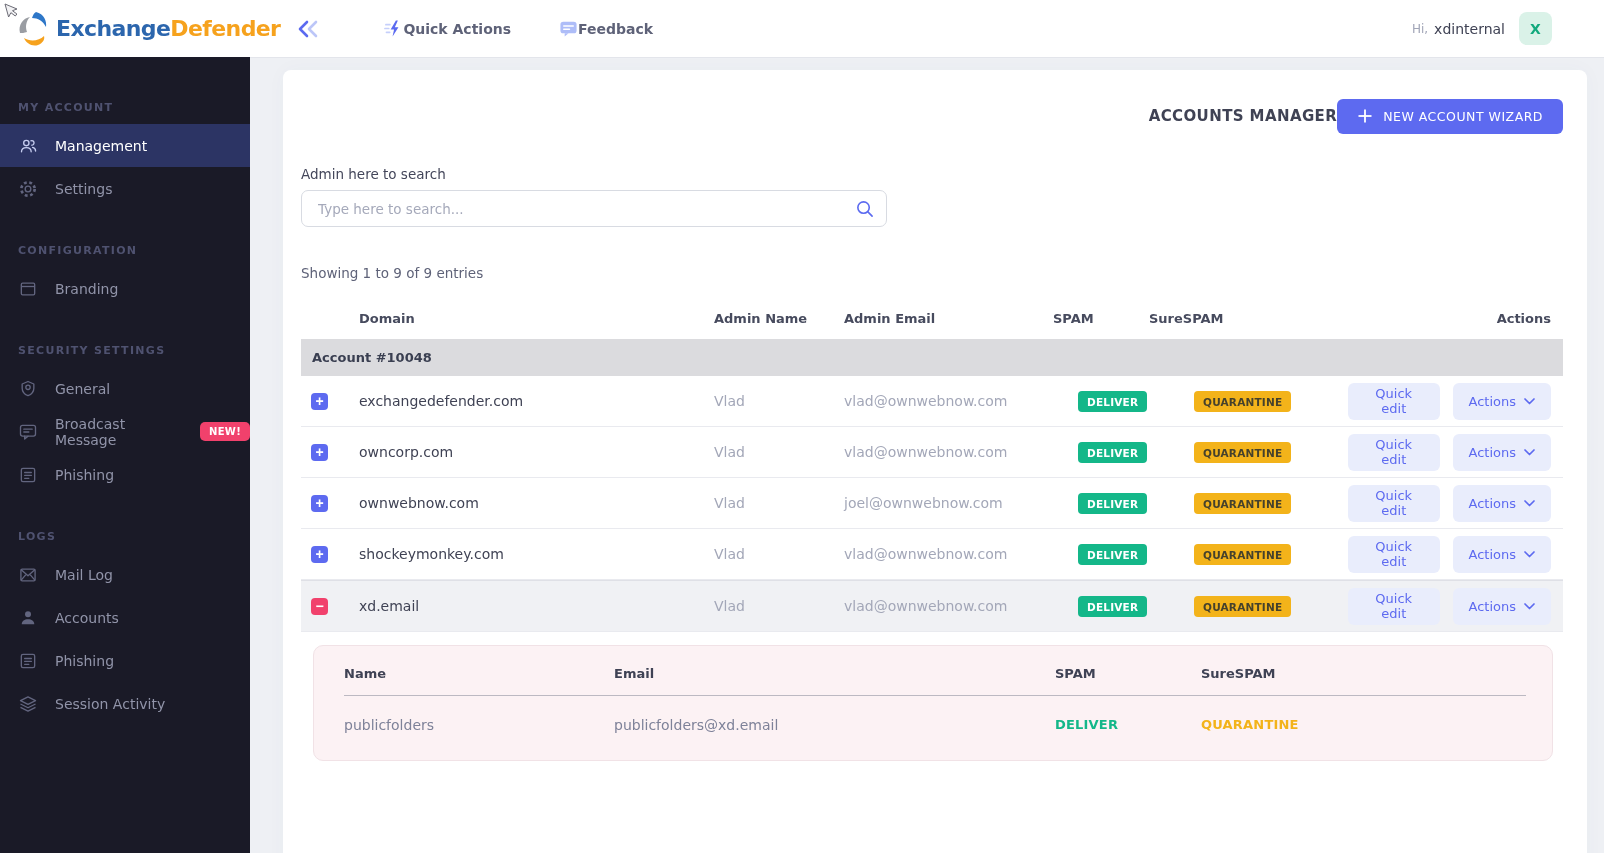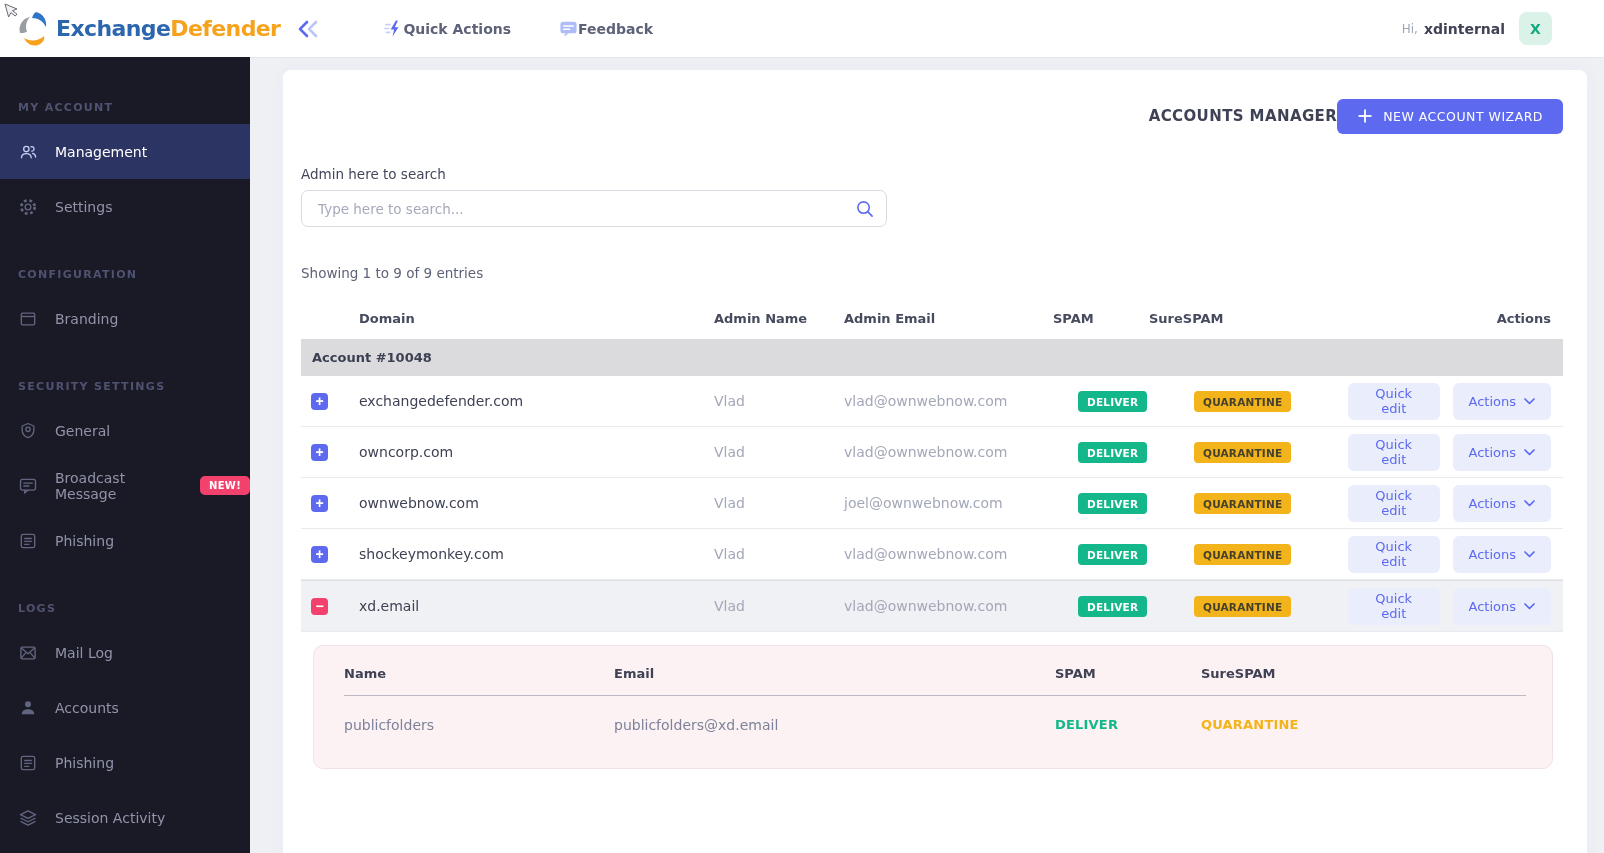--- a/index.html
+++ b/index.html
@@ -13,32 +13,32 @@
   .brand { display:flex; align-items:center; margin-left:16px; gap:4px; }
   .brand-text { font-size:22px; font-weight:700; letter-spacing:-0.6px; }
   .brand-primary { color:#2c66ad; }
   .brand-secondary { color:#f6a21d; }
   .collapse-btn { margin-left:16px; display:flex; align-items:center; cursor:pointer; }
   .topnav { display:flex; margin-left:62px; gap:48px; }
   .topnav-item { display:flex; align-items:center; gap:0; font-size:14px; font-weight:600;
     color:#5e6278; cursor:pointer; }
   .top-right { margin-left:auto; margin-right:52px; display:flex; align-items:center; }
   .greeting { font-size:12px; color:#a1a5b7; margin-right:6px; }
-  .username { font-size:14px; font-weight:700; color:#3f4254; }
+  .username { font-size:14px; font-weight:400; color:#3f4254; }
   .avatar { width:33px; height:33px; border-radius:8px; background:#daf2e8; color:#12a97d;
     font-size:14px; font-weight:700; display:flex; align-items:center; justify-content:center;
     margin-left:14px; cursor:pointer; }
 
   
   .sidebar { position:absolute; top:57px; left:0; bottom:0; width:250px; background:#1a1a27;
     padding-top:44px; }
   .side-title { padding-left:18px; font-size:11px; font-weight:600; letter-spacing:1.3px;
     color:#4f5270; text-transform:uppercase; margin:34px 0 10px; }
   .side-title:first-child { margin-top:0; }
-  .side-item { height:55px; display:flex; align-items:center; padding-left:18px; gap:17px;
+  .side-item { height:43px; display:flex; align-items:center; padding-left:18px; gap:17px;
     color:#9194a9; font-size:14px; cursor:pointer; }
   .side-item .ic { width:20px; height:20px; color:#62657f; flex:0 0 auto; display:flex; }
   .side-item.active { background:#2c3464; color:#fff; }
   .side-item.active .ic { color:#c6cdf0; }
   .new-badge { background:#f1416c; color:#fff; font-size:10px; font-weight:700;
     padding:4px 9px; border-radius:5px; margin-left:10px; letter-spacing:.3px; }
 
   
   .main { position:absolute; left:250px; top:57px; right:0; bottom:0; overflow:hidden; }
   .card { background:#fff; border-radius:8px; margin:13px 17px 0 33px;
@@ -76,21 +76,21 @@
     font-weight:700; letter-spacing:.2px; }
   .badge-deliver { background:#14b789; color:#fff; margin-left:25px; }
   .badge-quarantine { background:#f3b31a; color:#45412c; margin-left:45px; }
   .actions-cell { display:flex; justify-content:flex-end; gap:13px; padding-right:12px; }
   .btn-light { background:#e9edfc; color:#5d6af0; border:none; border-radius:6px; height:37px;
     padding:0 16px; font-size:13px; display:flex; align-items:center; gap:8px; cursor:pointer;
     font-family:inherit; }
 
   
   .subpanel { margin:13px 10px 0 12px; background:#fcf2f4; border:1px solid #f1e2e6;
-    border-radius:10px; padding:0 26px 8px 30px; }
+    border-radius:10px; padding:0 26px 0 30px; }
   .sgrid { display:grid; grid-template-columns:270px 441px 146px 1fr; }
   .sub-head { padding:20px 0 14px; border-bottom:1px solid #bcb9c2; font-size:13px;
     font-weight:600; color:#3f4254; }
   .sub-row { padding:21px 0 27px; font-size:14px; color:#7e8299; }
   .sub-spam { color:#14b789; font-weight:600; font-size:13px; letter-spacing:.2px; }
   .sub-surespam { color:#f3b31a; font-weight:600; font-size:13px; letter-spacing:.2px; }
   .group-bar.second { margin-top:30px; }
 </style>
 </head>
 <body>

